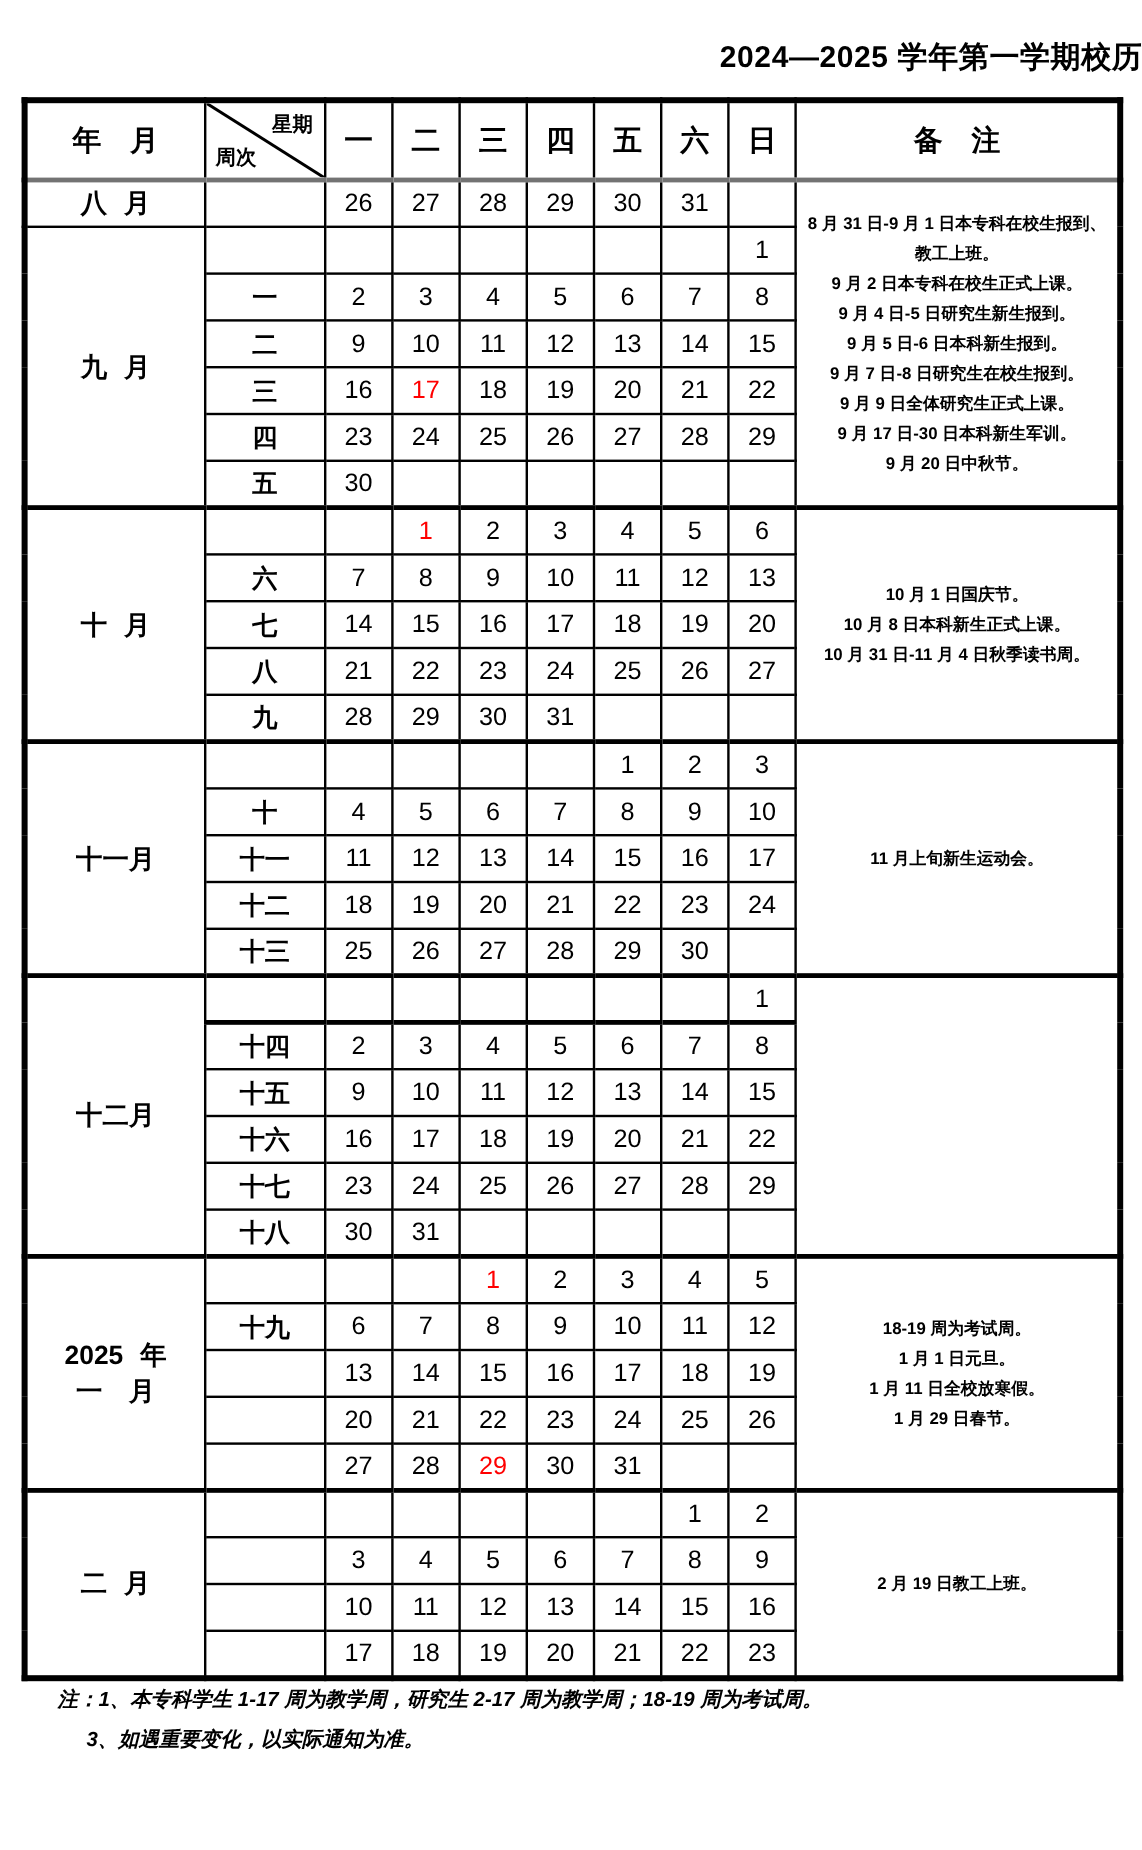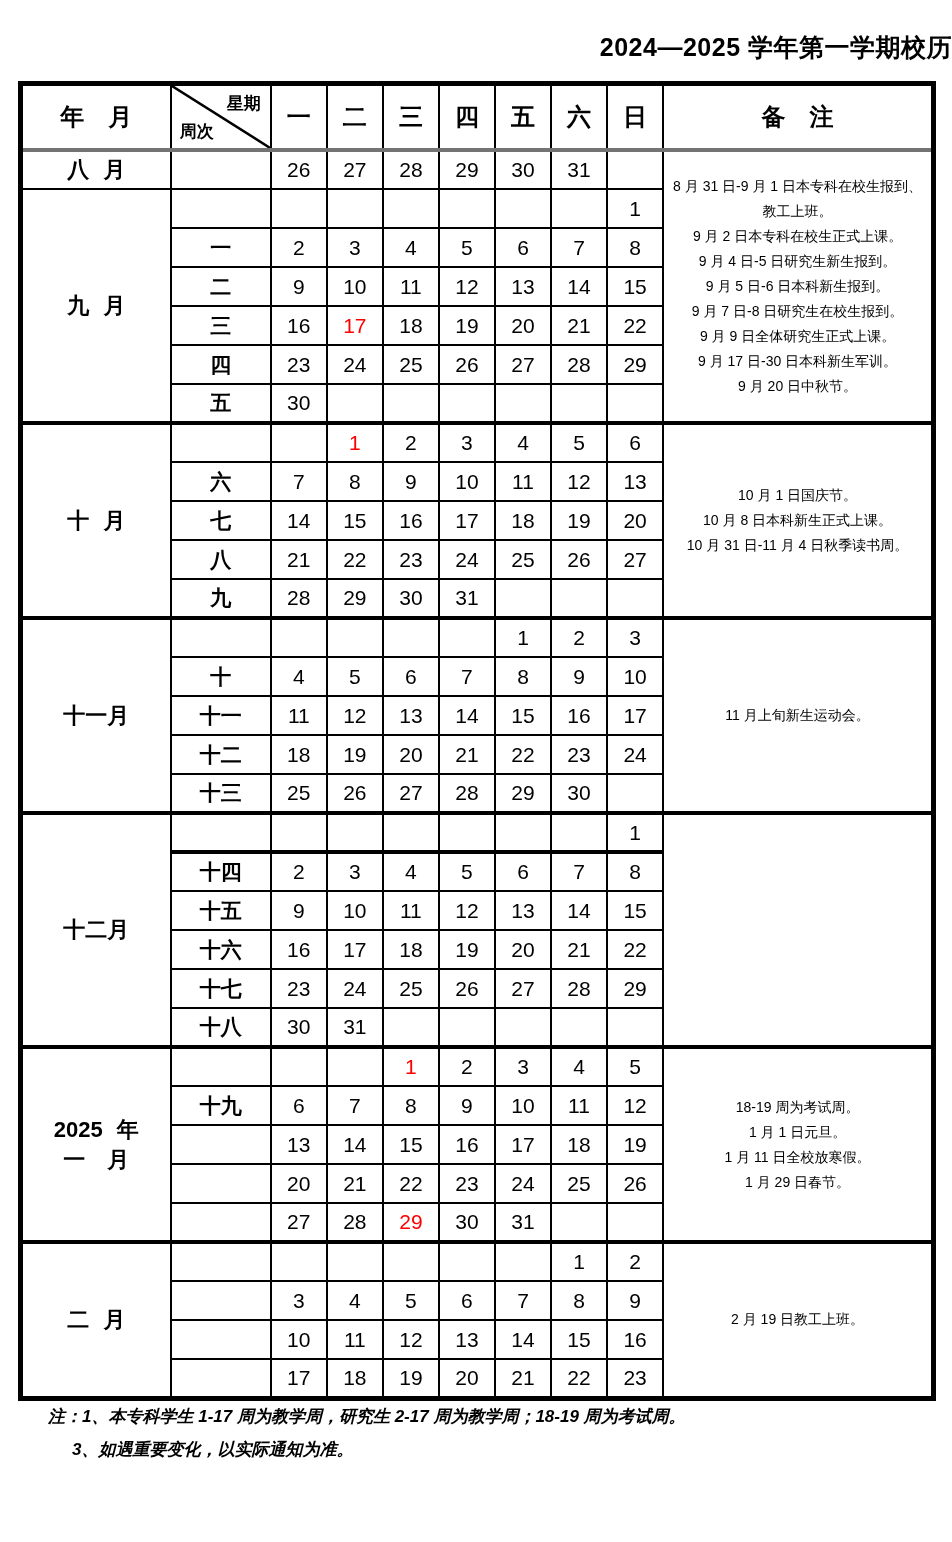--- a/index.html
+++ b/index.html
@@ -29,21 +29,21 @@
   tbody tr { height:39px; }
 
   .month-cell { font-size:22px; font-weight:bold; word-spacing:8px; line-height:30px; }
   .week-cell  { font-size:21px; font-weight:bold; }
   .day-cell   { font-size:21px; font-weight:normal; }
   .day-cell.red { color:#ff0000; }
 
   .notes-cell {
     text-align:left; vertical-align:middle;
     padding:3px 4px 3px 9px;
-    font-size:14px; font-weight:normal; line-height:25px;margin-left:16px;
+    font-size:14px; font-weight:bold; line-height:25px;margin-left:16px;
   }
   .note-line { white-space:nowrap; }
 
   .thick-top    { border-top:4px solid #000 !important; }
   .thick-bottom { border-bottom:4px solid #000 !important; }
 
   
   .diagonal { position:relative; }
   .diagonal svg { position:absolute; top:0; left:0; width:100%; height:100%; }
   .diag-top    { position:absolute; top:6px; right:9px;  font-size:17px; font-weight:bold;margin-left:28px; }

